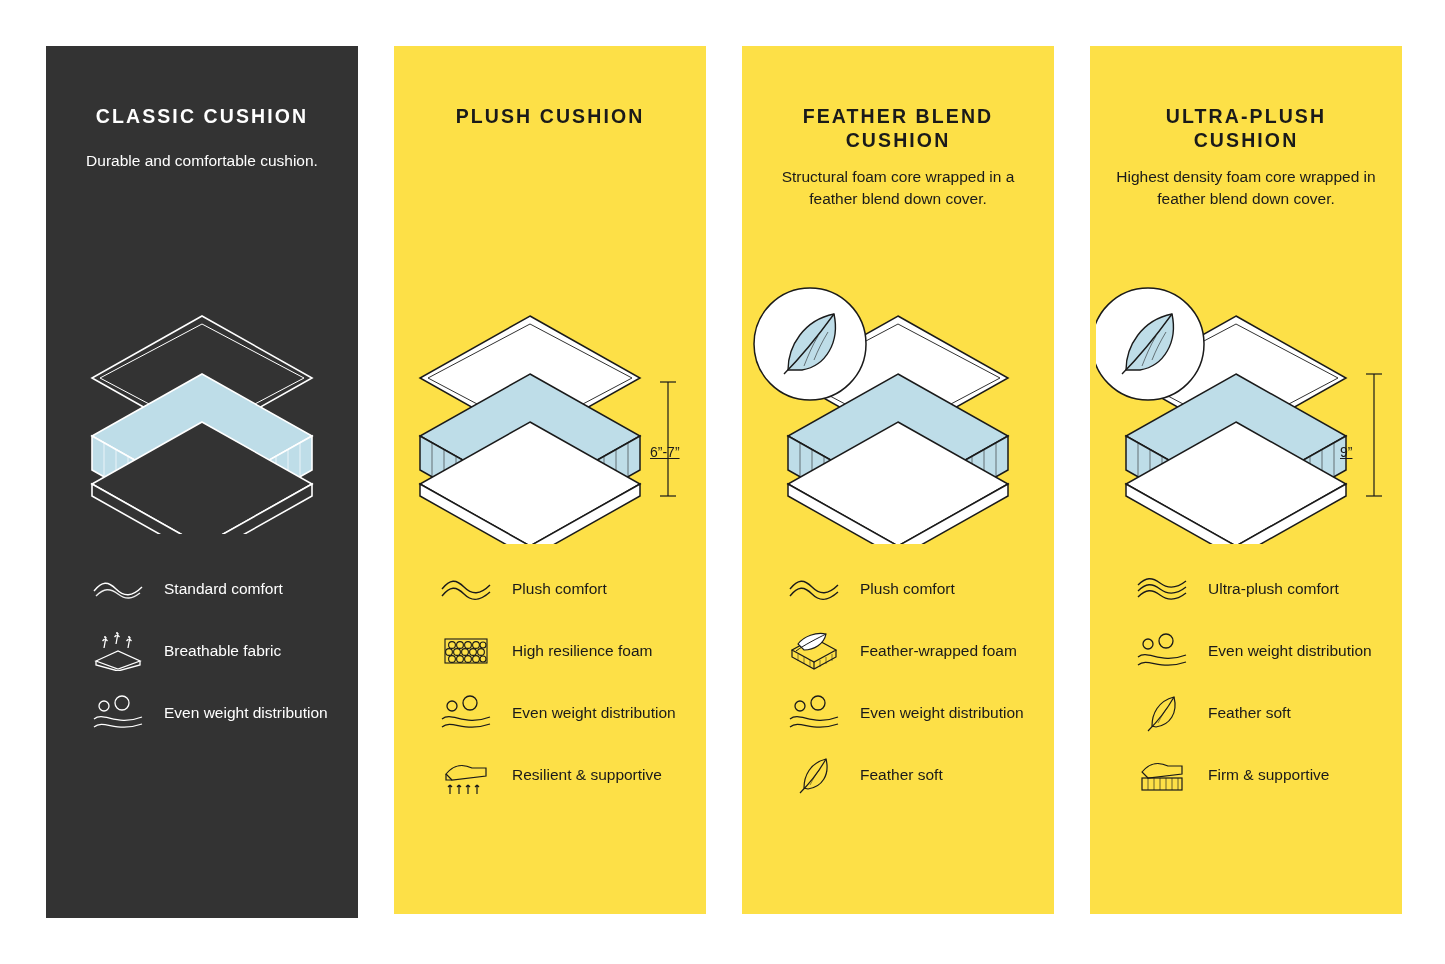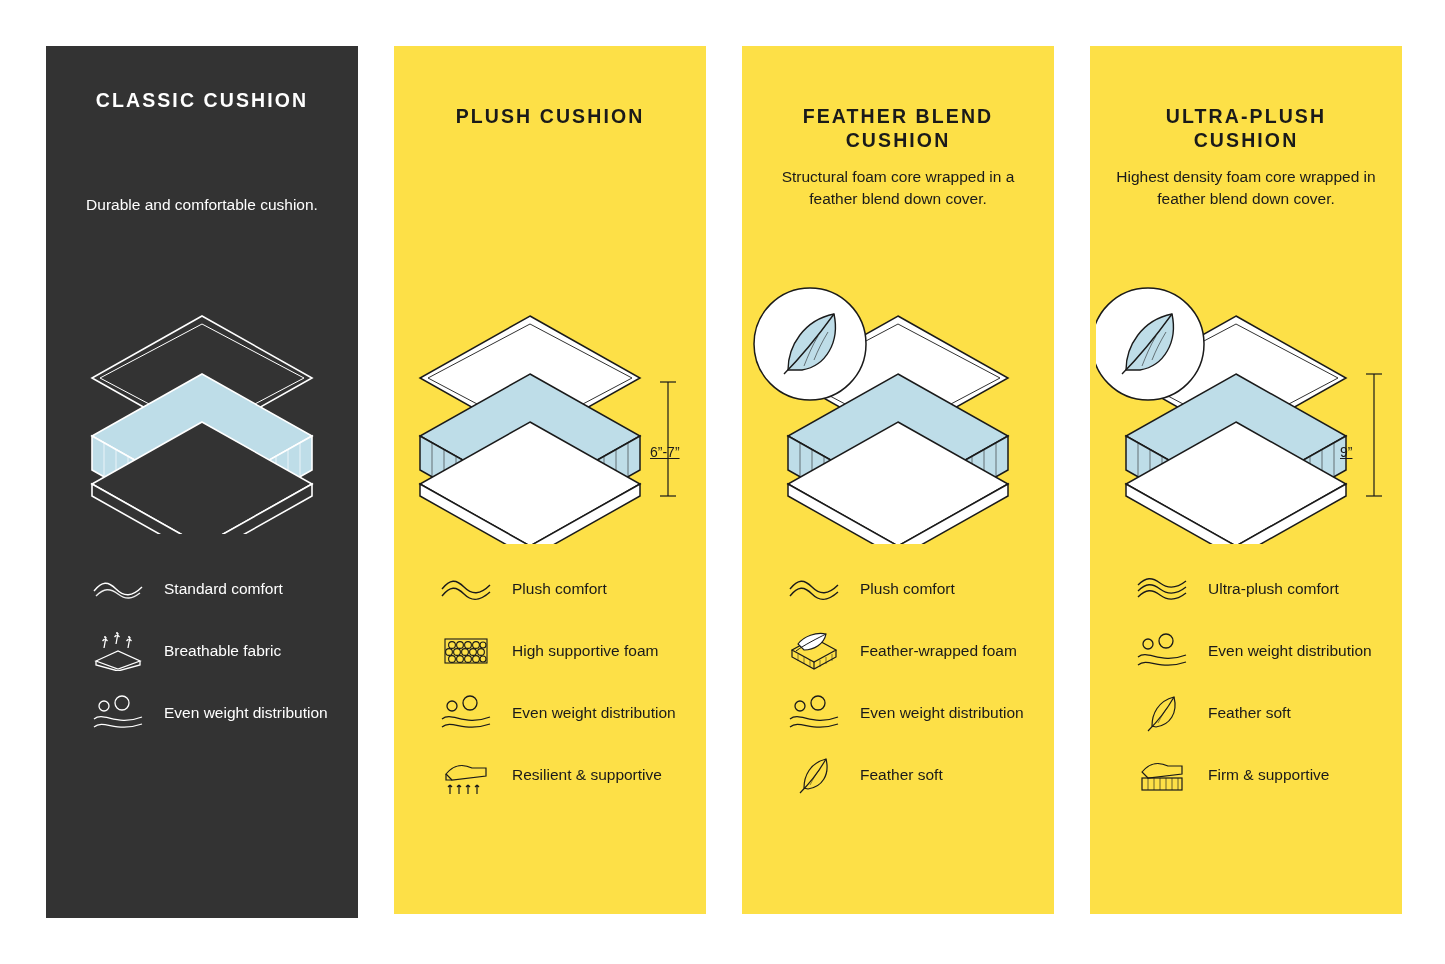--- a/index.html
+++ b/index.html
@@ -49,32 +49,32 @@
     font-weight: bold;
     letter-spacing: 2.1px;
     line-height: 1.25;
     margin: 0;
     padding: 0 20px;
     position: absolute;
     left: 0;
     right: 0;
     top: 58px;
   }
-  .card.dark .card-title { top: 42px; }
+  .card.dark .card-title { top: 58px; }
   .card-desc {
     position: absolute;
     left: 16px;
     right: 16px;
     top: 0;
     text-align: center;
     font-size: 15.5px;
     line-height: 1.45;
     color: inherit;
   }
-  .card.dark .card-desc { top: 104px; margin-top: 44px; }
+  .card.dark .card-desc { top: 104px; }
   .card.light .card-desc { top: 104px; }
   .card.light.two-line-title .card-desc { top: 120px; }
 
   .diagram {
     position: absolute;
     left: 0;
     right: 0;
     top: 228px;
     height: 290px;
   }
@@ -261,21 +261,21 @@
                   <circle cx="35" cy="21" r="3.4"></circle>
                   <circle cx="43" cy="21" r="3.4"></circle>
                 <circle cx="14" cy="28" r="3.4"></circle>
                   <circle cx="22" cy="28" r="3.4"></circle>
                   <circle cx="30" cy="28" r="3.4"></circle>
                   <circle cx="38" cy="28" r="3.4"></circle>
                   <circle cx="45" cy="28" r="3"></circle>
               </g>
             </svg>
           </span>
-          <span class="flabel">High supportive foam</span>
+          <span class="flabel">High resilience foam</span>
         </div>
         <div class="feature">
           <span class="ficon">
             <svg width="56" height="40" viewBox="0 0 56 40" fill="none" stroke="#1a1a1a" stroke-width="1.3">
               <circle cx="14" cy="13" r="5"></circle>
               <circle cx="32" cy="10" r="7"></circle>
               <path d="M4 26 C14 18, 26 34, 52 24"></path>
               <path d="M4 34 C14 26, 26 40, 52 31"></path>
             </svg>
           </span>

